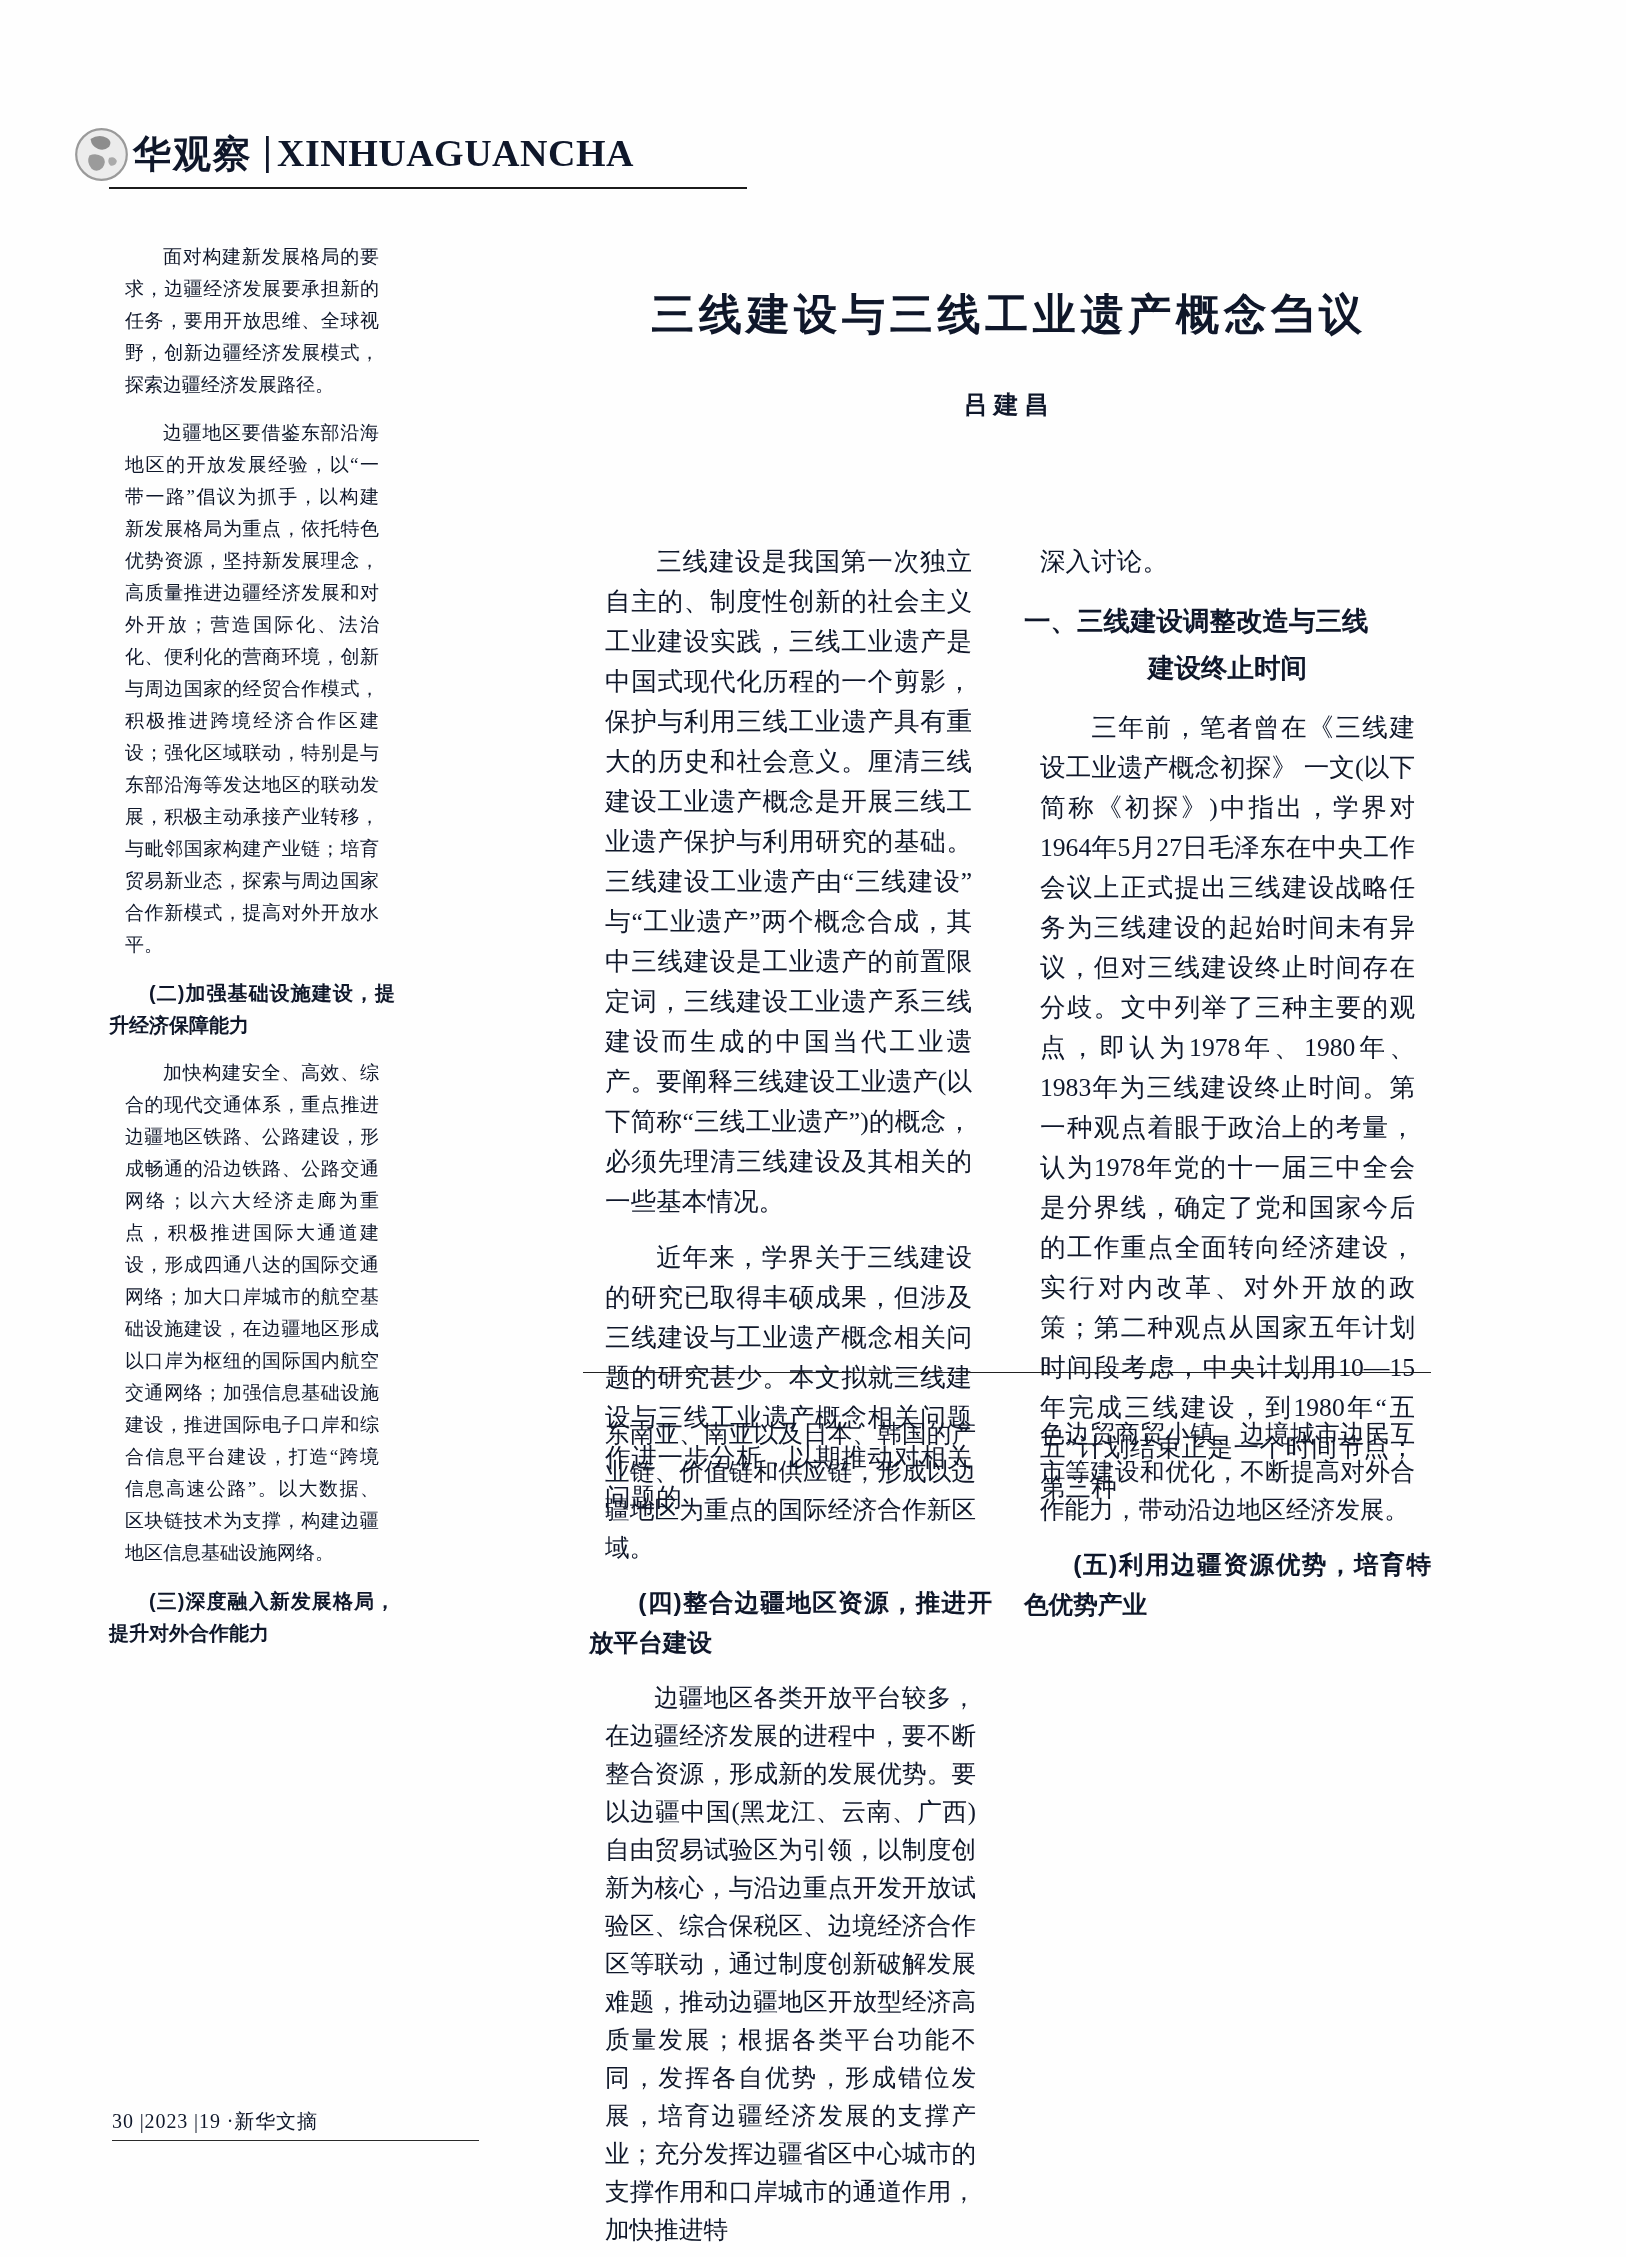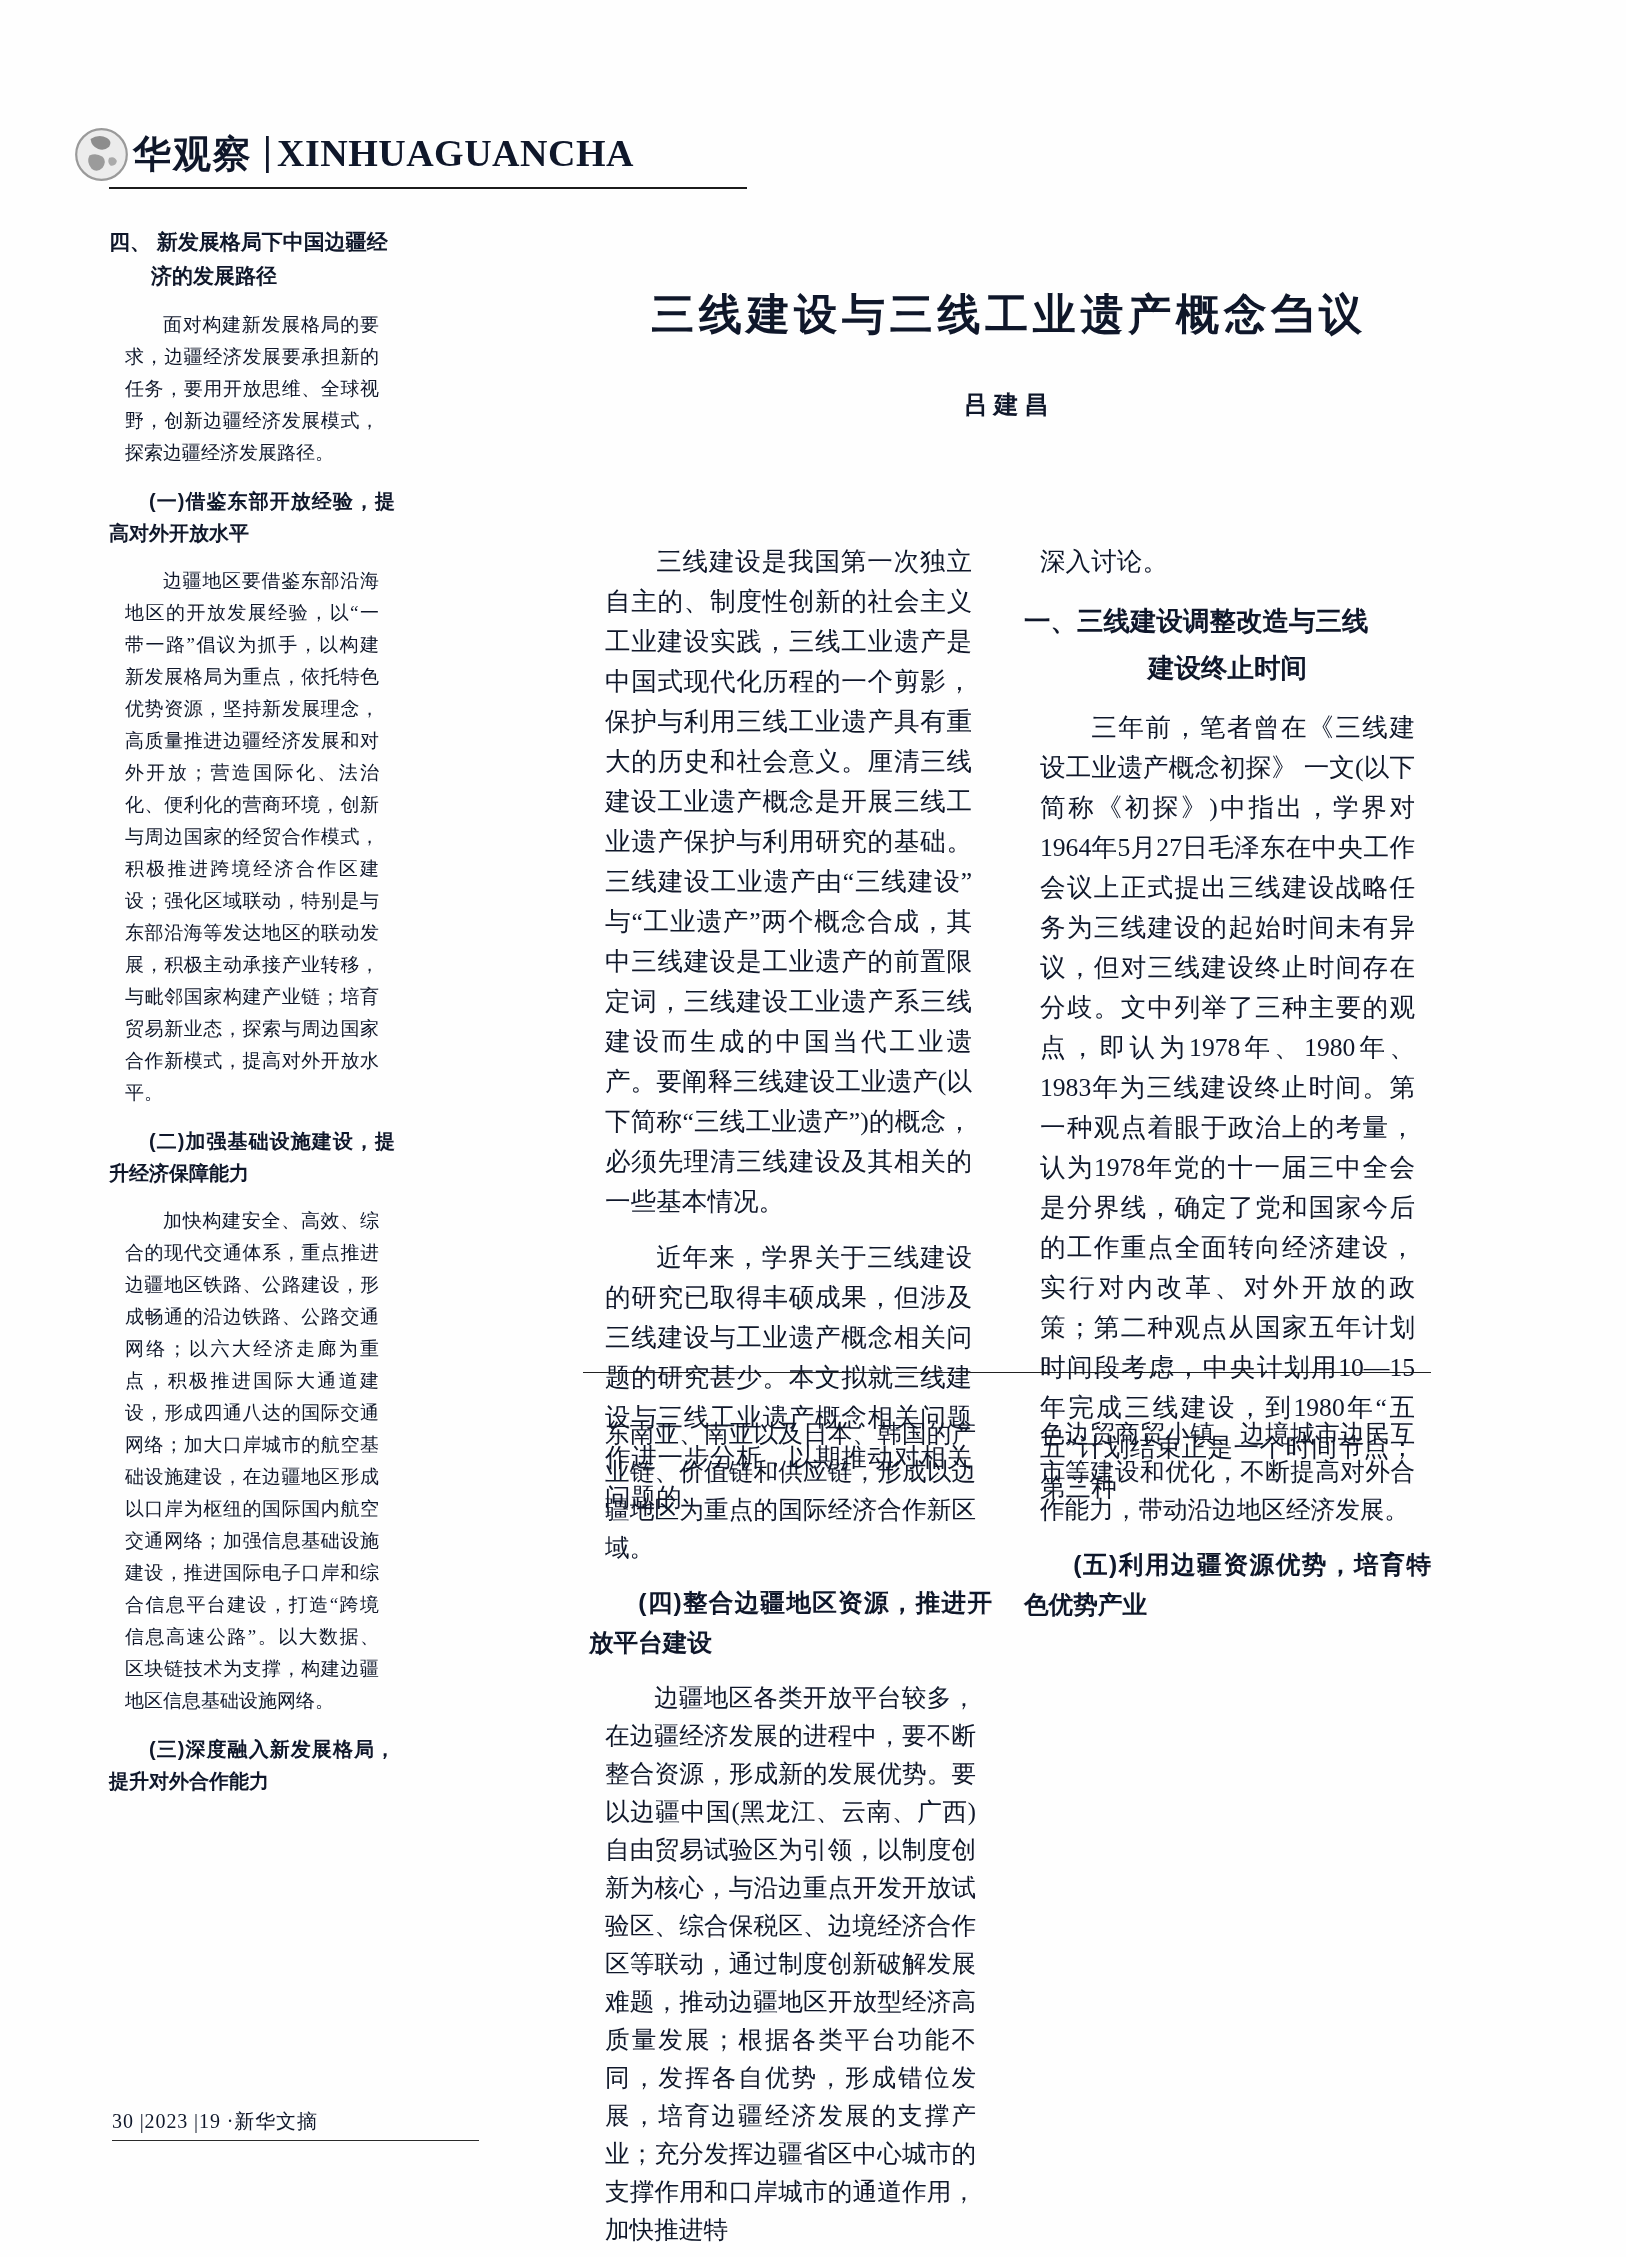--- a/index.html
+++ b/index.html
@@ -116,26 +116,21 @@
         <path d="M64 56 Q74 52 78 62 Q76 72 66 70 Q60 64 64 56 Z" fill="#aaaaaa"></path>
       </svg>
     </span>
     <span class="brand-cn">华观察</span>
     <span class="brand-divider">|</span>
     <span class="brand-en">XINHUAGUANCHA</span>
   </div>
   <div class="header-rule"></div>
 
   <section class="left-col">
-    <h3 class="sec4-heading">
-      <span class="l1">四、 新发展格局下中国边疆经</span>
-      <span class="l2">济的发展路径</span>
-    </h3>
     <p class="indent">面对构建新发展格局的要求，边疆经济发展要承担新的任务，要用开放思维、全球视野，创新边疆经济发展模式，探索边疆经济发展路径。</p>
-    <h4 class="subhead-sm">(一)借鉴东部开放经验，提高对外开放水平</h4>
     <p class="indent">边疆地区要借鉴东部沿海地区的开放发展经验，以“一带一路”倡议为抓手，以构建新发展格局为重点，依托特色优势资源，坚持新发展理念，高质量推进边疆经济发展和对外开放；营造国际化、法治化、便利化的营商环境，创新与周边国家的经贸合作模式，积极推进跨境经济合作区建设；强化区域联动，特别是与东部沿海等发达地区的联动发展，积极主动承接产业转移，与毗邻国家构建产业链；培育贸易新业态，探索与周边国家合作新模式，提高对外开放水平。</p>
     <h4 class="subhead-sm">(二)加强基础设施建设，提升经济保障能力</h4>
     <p class="indent">加快构建安全、高效、综合的现代交通体系，重点推进边疆地区铁路、公路建设，形成畅通的沿边铁路、公路交通网络；以六大经济走廊为重点，积极推进国际大通道建设，形成四通八达的国际交通网络；加大口岸城市的航空基础设施建设，在边疆地区形成以口岸为枢纽的国际国内航空交通网络；加强信息基础设施建设，推进国际电子口岸和综合信息平台建设，打造“跨境信息高速公路”。以大数据、区块链技术为支撑，构建边疆地区信息基础设施网络。</p>
     <h4 class="subhead-sm">(三)深度融入新发展格局，提升对外合作能力</h4>
   </section>
 
   <h1 class="article-title">三线建设与三线工业遗产概念刍议</h1>
   <div class="article-author">吕建昌</div>
 
   <section class="mid-col-top">

